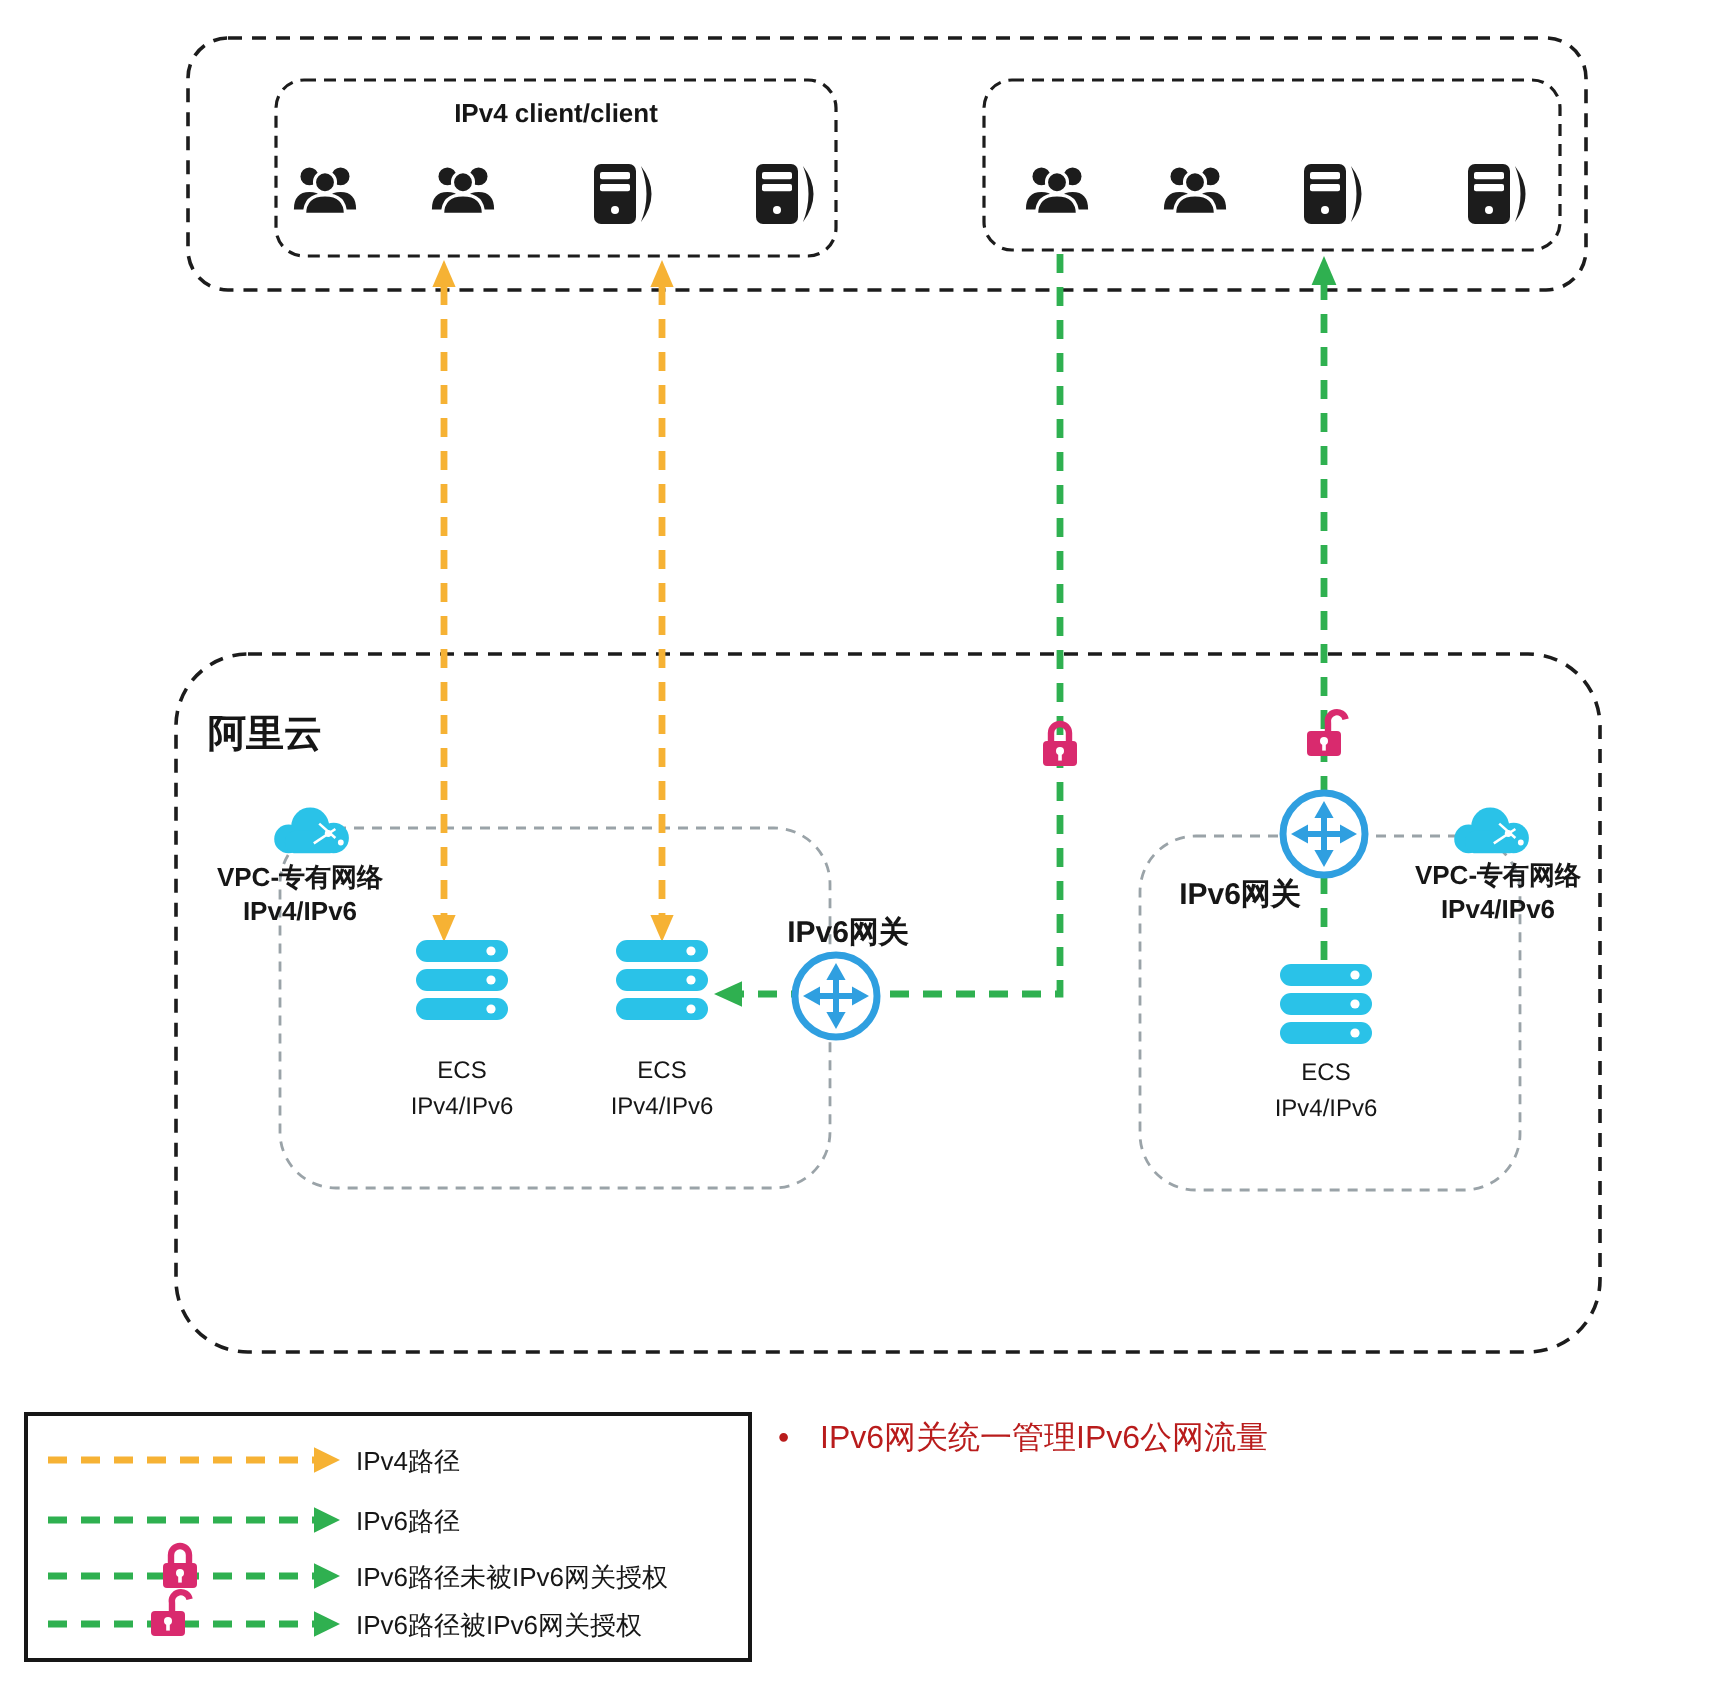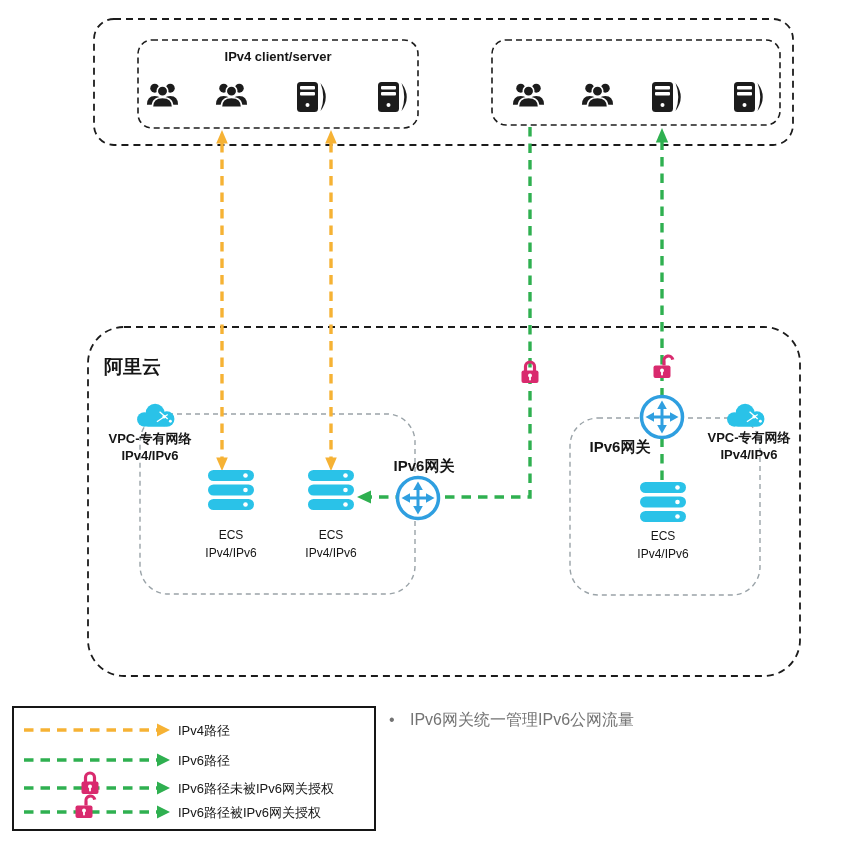--- a/index.html
+++ b/index.html
@@ -28,21 +28,21 @@
   
   .lbl{position:absolute;color:#161616;white-space:nowrap;}
   .title{font-size:13px;font-weight:600;text-align:center;}
   .brand{font-size:19px;font-weight:700;margin-top:20px;}
   .vpc{font-size:13px;font-weight:600;text-align:center;line-height:17px;}
   .gwlbl{font-size:15px;font-weight:600;text-align:center;}
   .ecslbl{font-size:12px;font-weight:400;text-align:center;line-height:18px;}
   .leglbl{font-size:13px;font-weight:500;}
 
   
-  .notes{position:absolute;left:383px;top:710px;width:424px;color:#737373;}
+  .notes{position:absolute;left:383px;top:710px;width:424px;color:#b91c1c;}
   .note{position:relative;padding-left:27px;font-size:16px;line-height:20px;margin-bottom:6px;white-space:normal;}
   .note::before{content:"\2022";position:absolute;left:6px;top:0;font-size:16px;}
 </style>
 </head>
 <body>
 
 <div class="stage">
 
   <svg class="layer" width="865" height="852" viewBox="0 0 865 852">
     <defs>
@@ -175,21 +175,21 @@
       <polygon points="170,788 157,781.6 157,794.4" class="fg"></polygon>
       <use href="#lockClosed" x="78" y="768" width="24" height="30"></use>
     </g>
     <g>
       <line x1="24" y1="812" x2="157" y2="812" class="pline green"></line>
       <polygon points="170,812 157,805.6 157,818.4" class="fg"></polygon>
       <use href="#lockOpen" x="73" y="792" width="26" height="30"></use>
     </g>
   </svg>
 
-  <div class="lbl title" style="left:138px;top:49px;width:280px;">IPv4 client/server</div>
+  <div class="lbl title" style="left:138px;top:49px;width:280px;">IPv4 client/client</div>
 
   <div class="lbl brand" style="left:104px;top:334px;">阿里云</div>
 
   <div class="lbl vpc" style="left:92px;top:430px;width:116px;">
     <div>VPC-专有网络</div>
     <div>IPv4/IPv6</div>
   </div>
   <div class="lbl vpc" style="left:690px;top:429px;width:118px;">
     <div>VPC-专有网络</div>
     <div>IPv4/IPv6</div>

